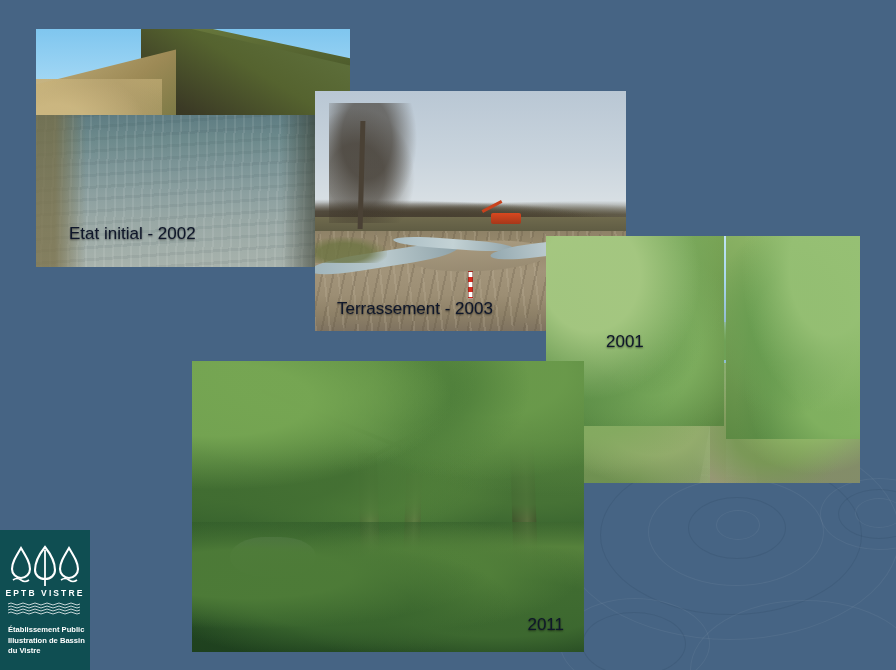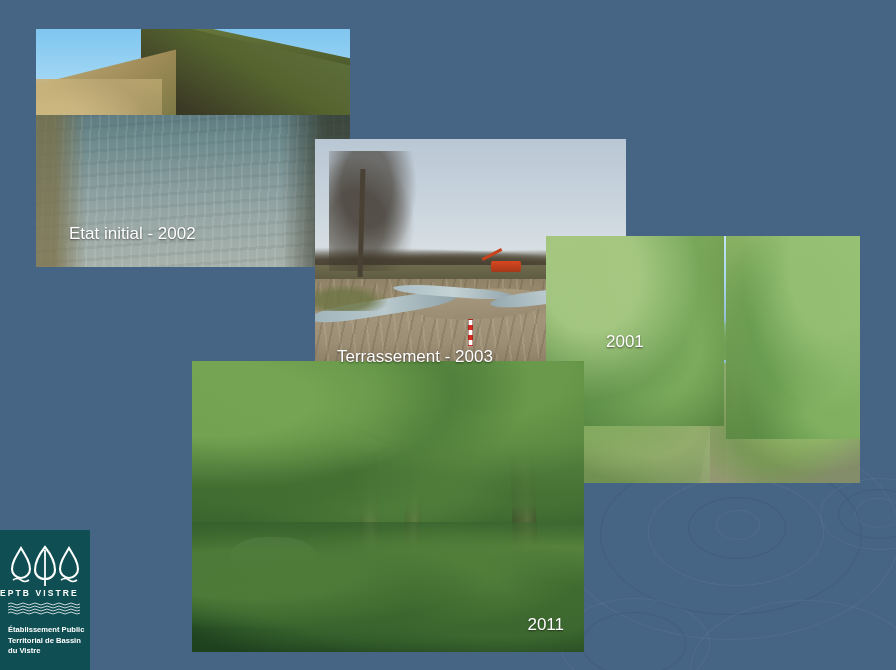--- a/index.html
+++ b/index.html
@@ -41,21 +41,21 @@
   }
 
   
   .photo {
     position: absolute;
     overflow: hidden;
     background: #6b7a63;
   }
   .photo .cap {
     position: absolute;
-    color: #ffffff;
+    color: #0f172a;
     font-size: 17px;
     font-weight: 400;
     text-shadow: 0 1px 2px rgba(0,0,0,0.55);
     white-space: nowrap;
     z-index: 40;
   }
   .photo .sky { position:absolute; inset:0; }
   .layer { position: absolute; }
 
   
@@ -116,21 +116,21 @@
     opacity:.7;
   }
   #p1-watermask {
     left:0; bottom:0; width:100%; height:152px;
     background:
       linear-gradient(to right, rgba(120,110,70,.75) 0 6%, transparent 16%),
       linear-gradient(to left, rgba(45,48,34,.7) 0 8%, transparent 22%);
   }
 
   
-  #photo2 { left: 315px; top: 91px; width: 311px; height: 240px; margin-top: 48px; }
+  #photo2 { left: 315px; top: 91px; width: 311px; height: 240px; }
   #p2sky {
     inset:0;
     background: linear-gradient(#b9c7d4 0%, #c9d4dd 28%, #d9e0e4 48%, #b6b4a4 58%, #8d8670 64%, #6b6352 100%);
   }
   #p2-horizon {
     left:0; top: 126px; width:100%; height: 30px;
     background: linear-gradient(#6f6a4d 0%, #5d5a42 55%, #6a6248 100%);
   }
   #p2-treeline {
     left:0; top: 108px; width:100%; height: 34px;
@@ -341,21 +341,21 @@
     color: #ffffff;
   }
   #logo-marks {
     position: absolute;
     left: 10px; top: 14px;
     width: 70px; height: 44px;
   }
   #logo-word {
     position: absolute;
     left: 0; top: 58px; width: 90px;
-    text-align: left;
+    text-align: center;
     font-size: 8.5px;
     letter-spacing: 2.1px;
     font-weight: 700;
     color: #ffffff;
   }
   #logo-waves {
     position: absolute;
     left: 8px; top: 72px; width: 74px; height: 14px;
   }
   #logo-sub {
@@ -463,17 +463,17 @@
     <svg id="logo-waves" viewBox="0 0 74 14">
       <g fill="none" stroke="#ffffff" stroke-width="0.9" opacity="0.85">
         <path d="M0 2 q 3 -2 6 0 t 6 0 t 6 0 t 6 0 t 6 0 t 6 0 t 6 0 t 6 0 t 6 0 t 6 0 t 6 0 t 6 0"></path>
         <path d="M0 5 q 3 -2 6 0 t 6 0 t 6 0 t 6 0 t 6 0 t 6 0 t 6 0 t 6 0 t 6 0 t 6 0 t 6 0 t 6 0"></path>
         <path d="M0 8 q 3 -2 6 0 t 6 0 t 6 0 t 6 0 t 6 0 t 6 0 t 6 0 t 6 0 t 6 0 t 6 0 t 6 0 t 6 0"></path>
         <path d="M0 11 q 3 -2 6 0 t 6 0 t 6 0 t 6 0 t 6 0 t 6 0 t 6 0 t 6 0 t 6 0 t 6 0 t 6 0 t 6 0"></path>
       </g>
     </svg>
 
     <div id="logo-sub">Établissement Public
-Territorial de Bassin
+Illustration de Bassin
 du Vistre</div>
   </div>
 
 </div>
 
 </body></html>

